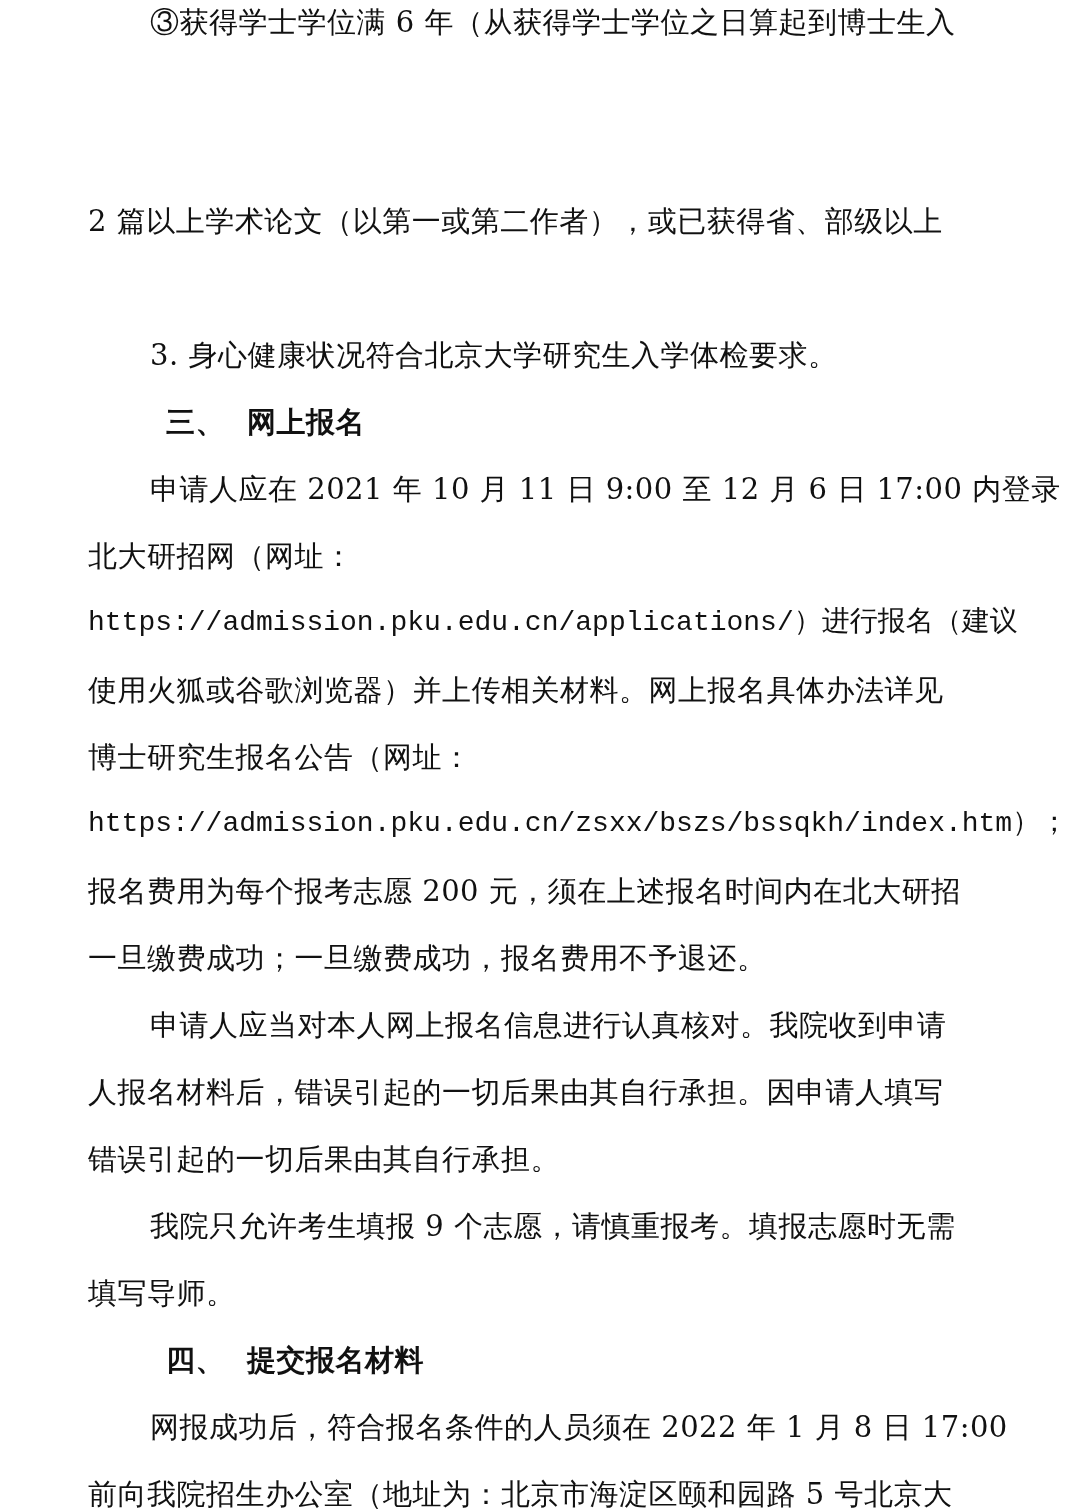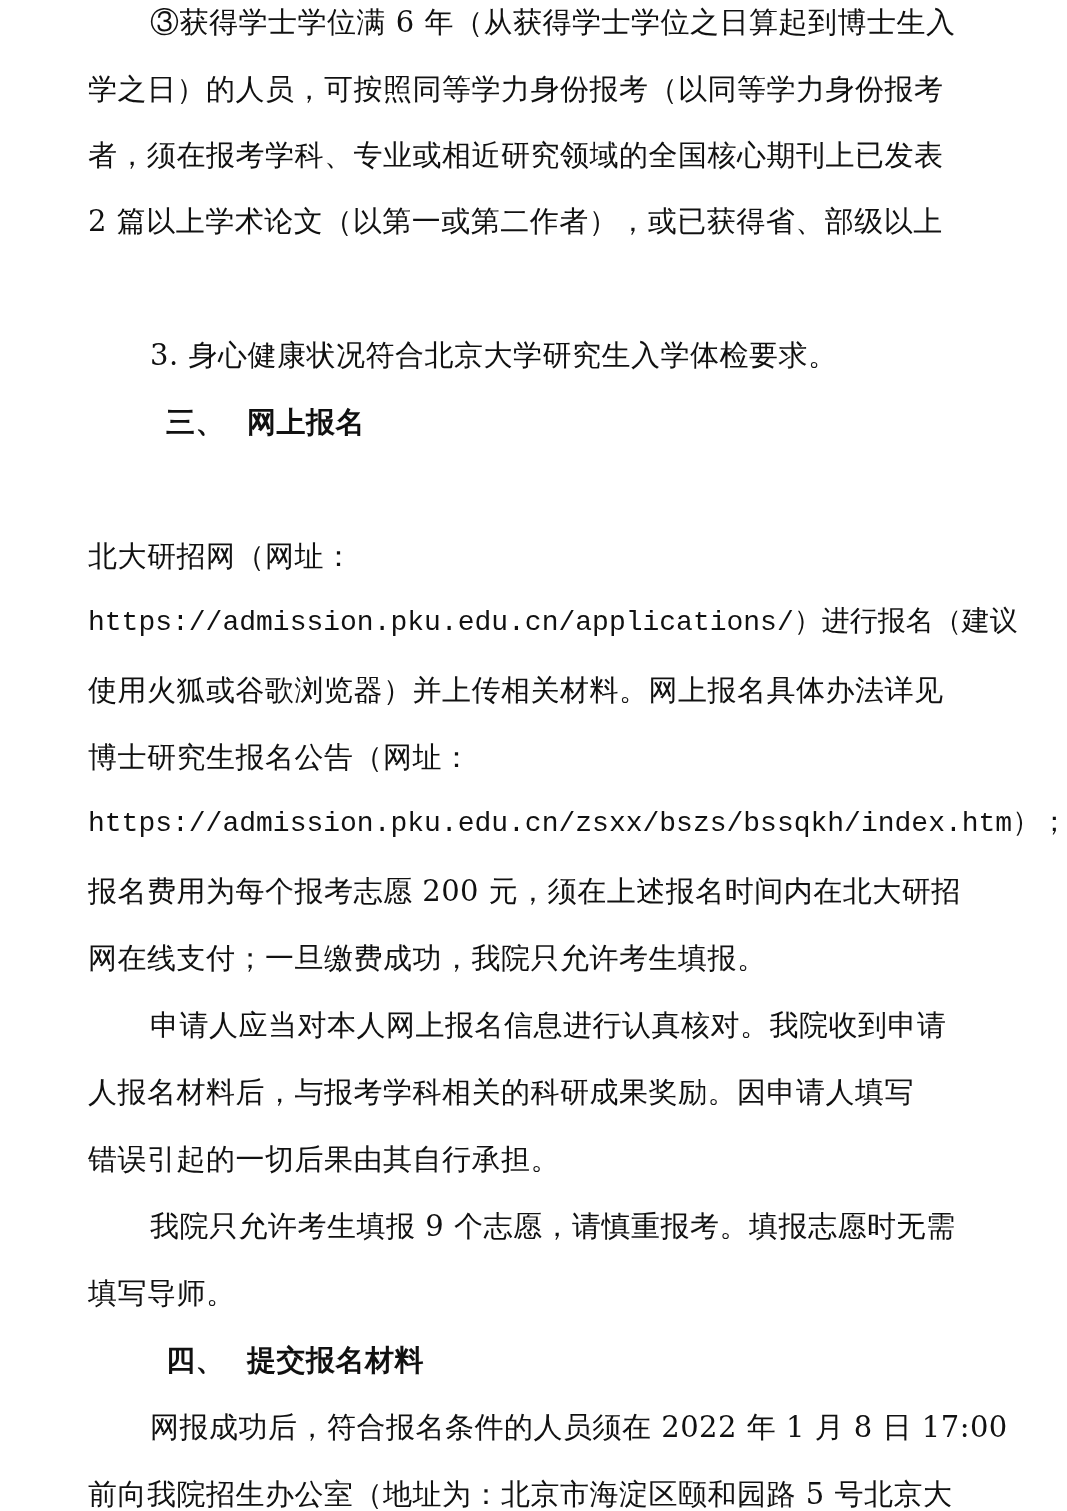--- a/index.html
+++ b/index.html
@@ -39,38 +39,37 @@
     font-size: 28px;
     letter-spacing: 0px;
   }
   .heading .num { margin-right: 22px; }
 </style>
 </head>
 <body>
 
 <div class="page">
   <div class="line indent" style="top:2px">③获得学士学位满 6 年（从获得学士学位之日算起到博士生入</div>
-  <div class="line" style="top:69px">学之日）的人员，可按照同等学力身份报考（以同等学力身份报考</div>
-  <div class="line" style="top:135px">者，须在报考学科、专业或相近研究领域的全国核心期刊上已发表</div>
   <div class="line" style="top:201px">2 篇以上学术论文（以第一或第二作者），或已获得省、部级以上</div>
   <div class="line indent" style="top:335px">3. 身心健康状况符合北京大学研究生入学体检要求。</div>
 
   <div class="line heading" style="top:402px">
     <span class="num">三、</span><span>网上报名</span>
   </div>
 
+  <div class="line indent" style="top:469px">申请人应在 2021 年 10 月 11 日 9:00 至 12 月 6 日 17:00 内登录</div>
   <div class="line" style="top:536px">北大研招网（网址：</div>
   <div class="line mono" style="top:603px">https://admission.pku.edu.cn/applications/）进行报名（建议</div>
   <div class="line" style="top:670px">使用火狐或谷歌浏览器）并上传相关材料。网上报名具体办法详见</div>
   <div class="line" style="top:737px">博士研究生报名公告（网址：</div>
   <div class="line mono" style="top:804px">https://admission.pku.edu.cn/zsxx/bszs/bssqkh/index.htm）；</div>
   <div class="line" style="top:871px">报名费用为每个报考志愿 200 元，须在上述报名时间内在北大研招</div>
-  <div class="line" style="top:938px">网在线支付；一旦缴费成功，我院只允许考生填报。</div>
+  <div class="line" style="top:938px">一旦缴费成功；一旦缴费成功，报名费用不予退还。</div>
   <div class="line indent" style="top:1005px">申请人应当对本人网上报名信息进行认真核对。我院收到申请</div>
-  <div class="line" style="top:1072px">人报名材料后，与报考学科相关的科研成果奖励。因申请人填写</div>
+  <div class="line" style="top:1072px">人报名材料后，错误引起的一切后果由其自行承担。因申请人填写</div>
   <div class="line" style="top:1139px">错误引起的一切后果由其自行承担。</div>
   <div class="line indent" style="top:1206px">我院只允许考生填报 9 个志愿，请慎重报考。填报志愿时无需</div>
   <div class="line" style="top:1273px">填写导师。</div>
 
   <div class="line heading" style="top:1340px">
     <span class="num">四、</span><span>提交报名材料</span>
   </div>
 
   <div class="line indent" style="top:1407px">网报成功后，符合报名条件的人员须在 2022 年 1 月 8 日 17:00</div>
   <div class="line" style="top:1474px">前向我院招生办公室（地址为：北京市海淀区颐和园路 5 号北京大</div>

